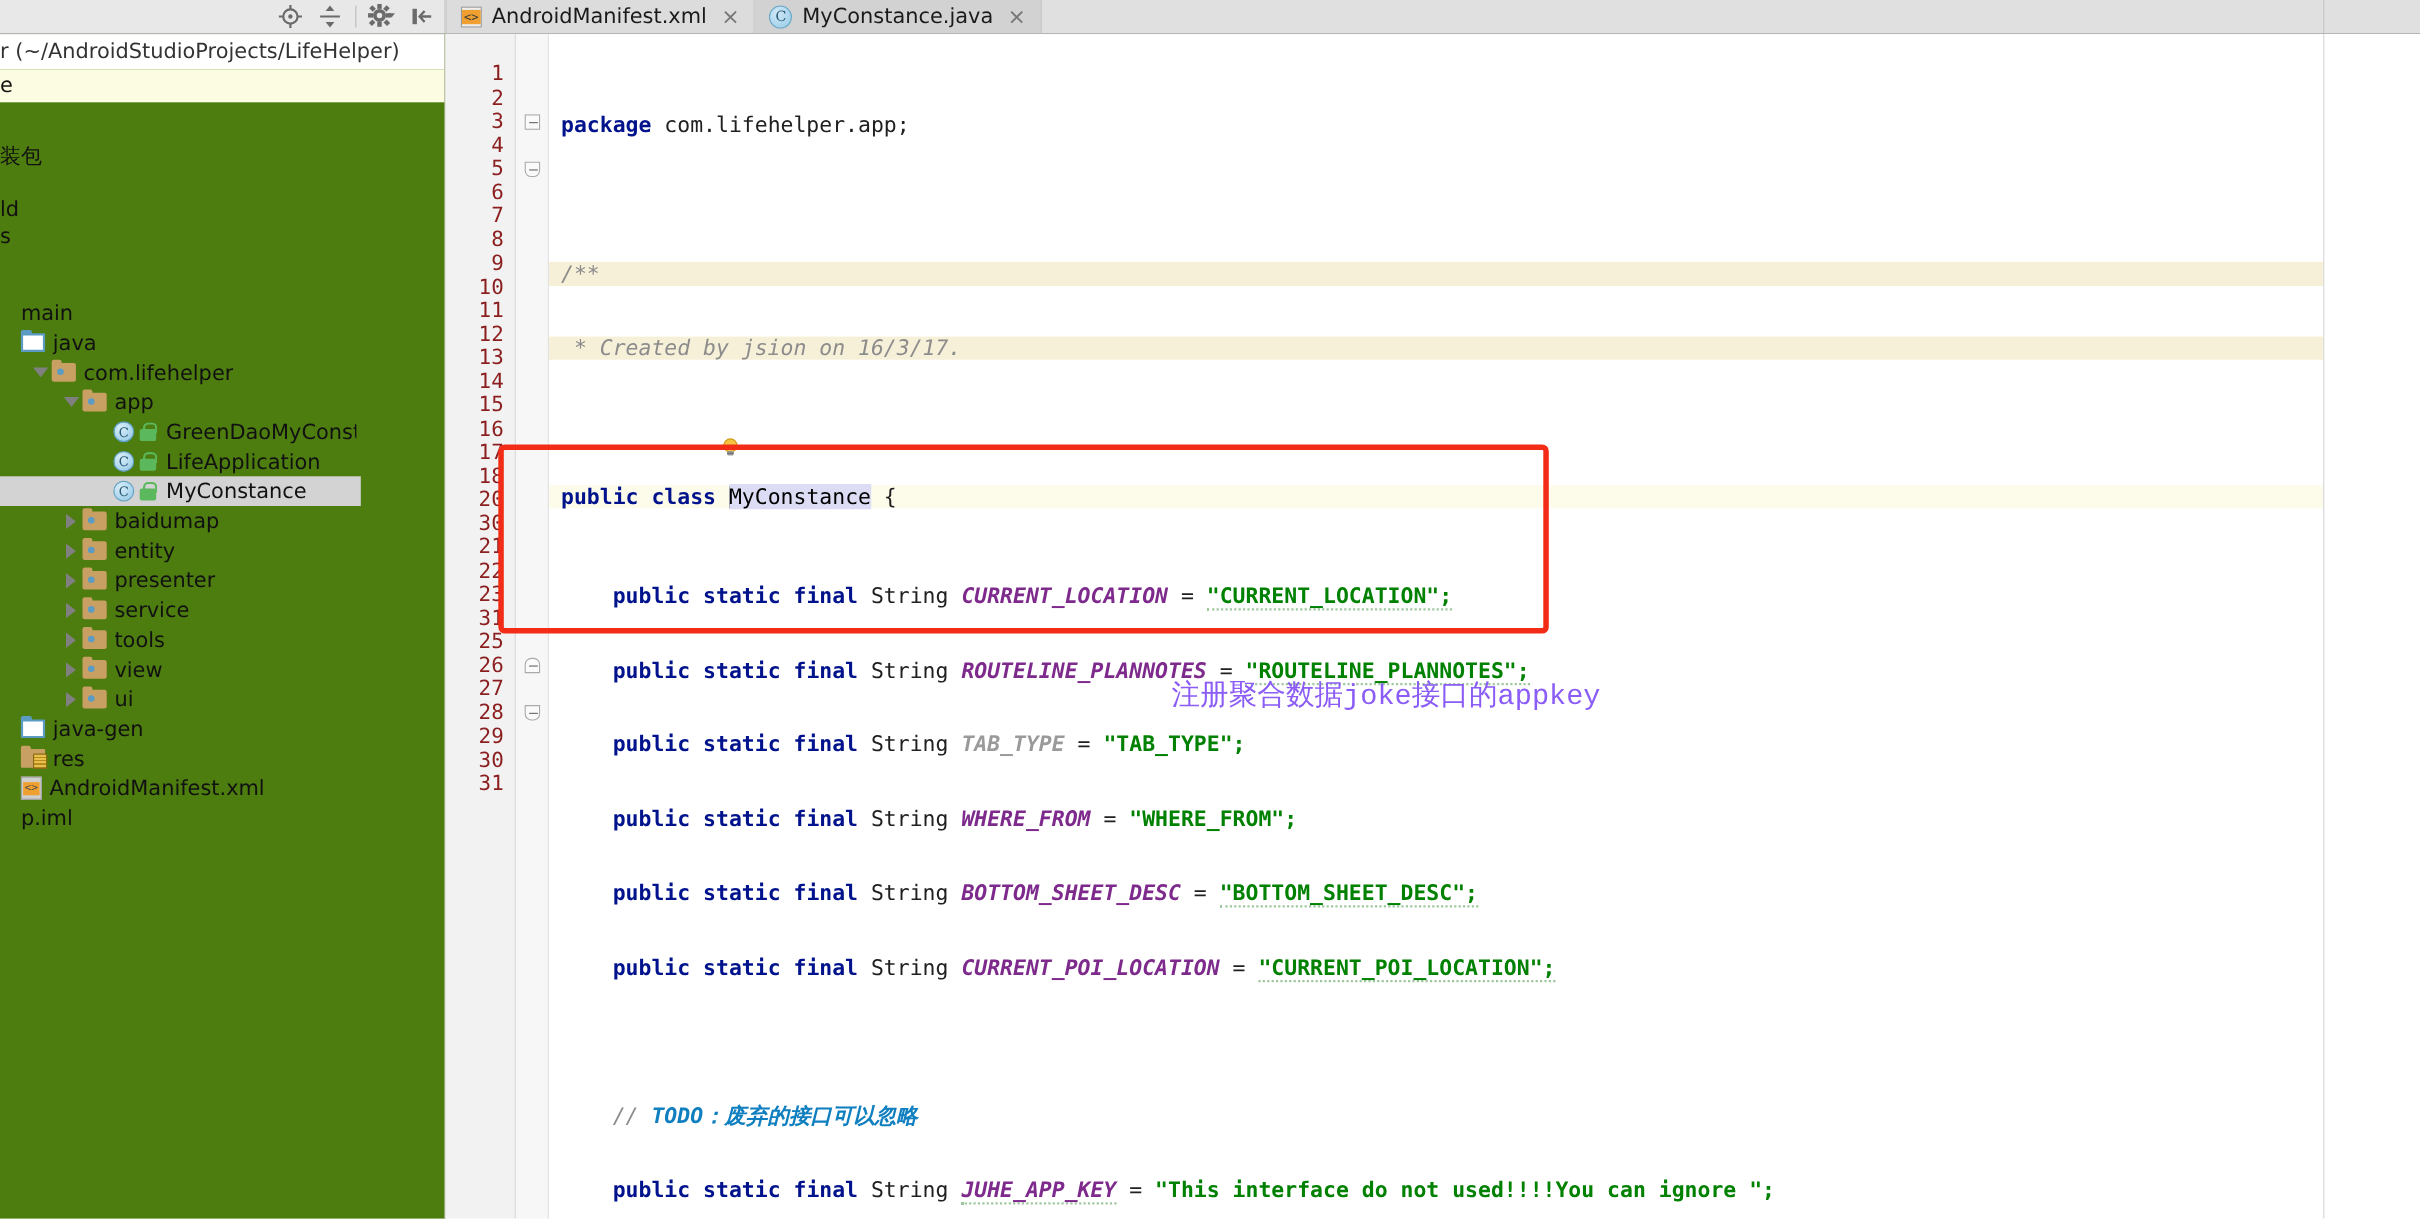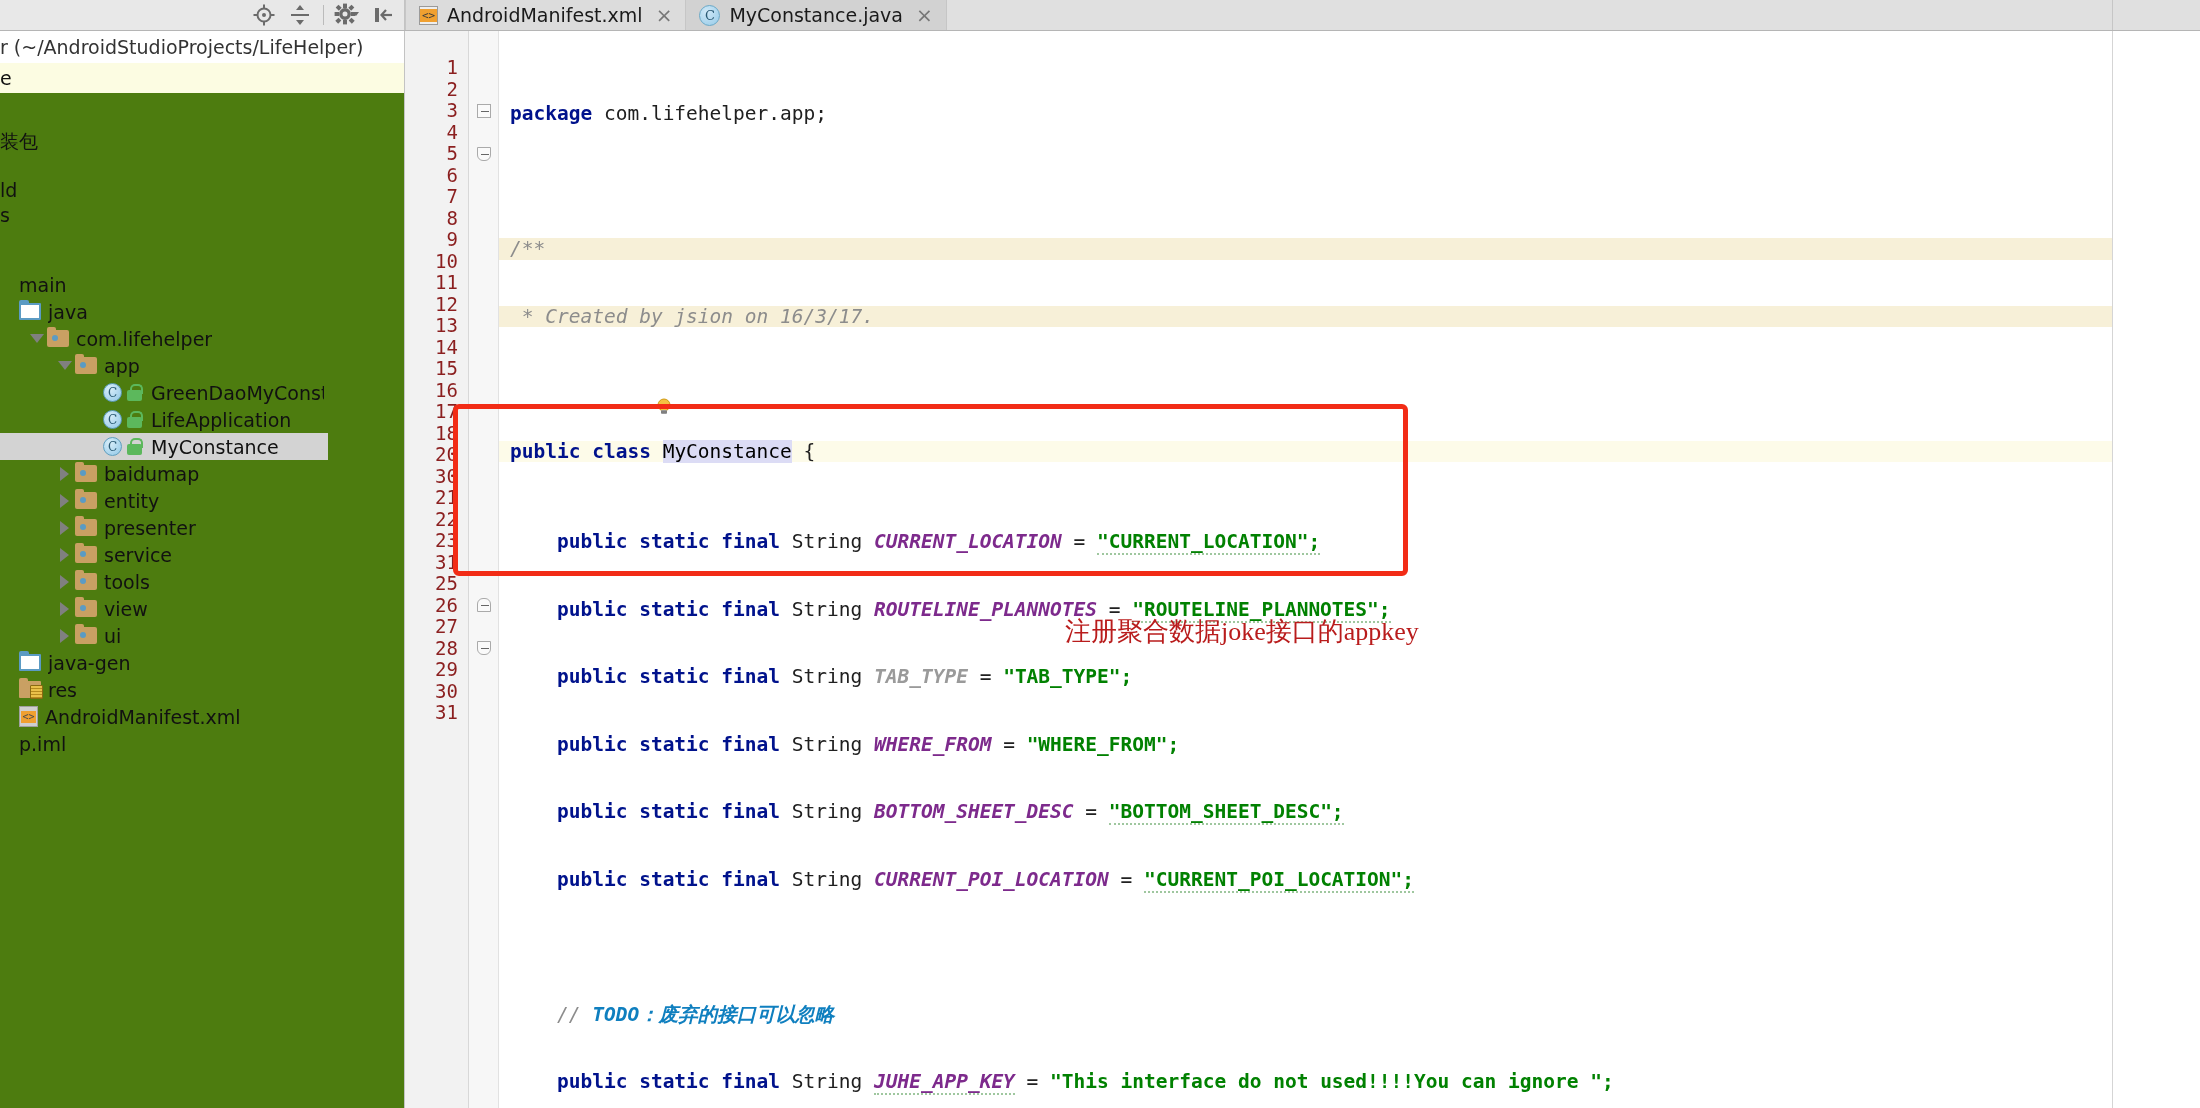--- a/index.html
+++ b/index.html
@@ -361,22 +361,22 @@
     left: 453px;
     top: 404px;
     width: 955px;
     height: 172px;
   }
   .redtext {
     position: absolute;
     left: 1065px;
     top: 614px;
     font-size: 26px;
-    color: #b91c1c;
-    font-family: Liberation Serif, serif;
+    color: #8b5cf6;
+    font-family: Liberation Mono, monospace;
     white-space: nowrap;
   }
   .pathbar {
     position: absolute;
     left: 0; top: 0;
     width: 405px;
     height: 32px;
     line-height: 32px;
     font-size: 19px;
     color: #333;

